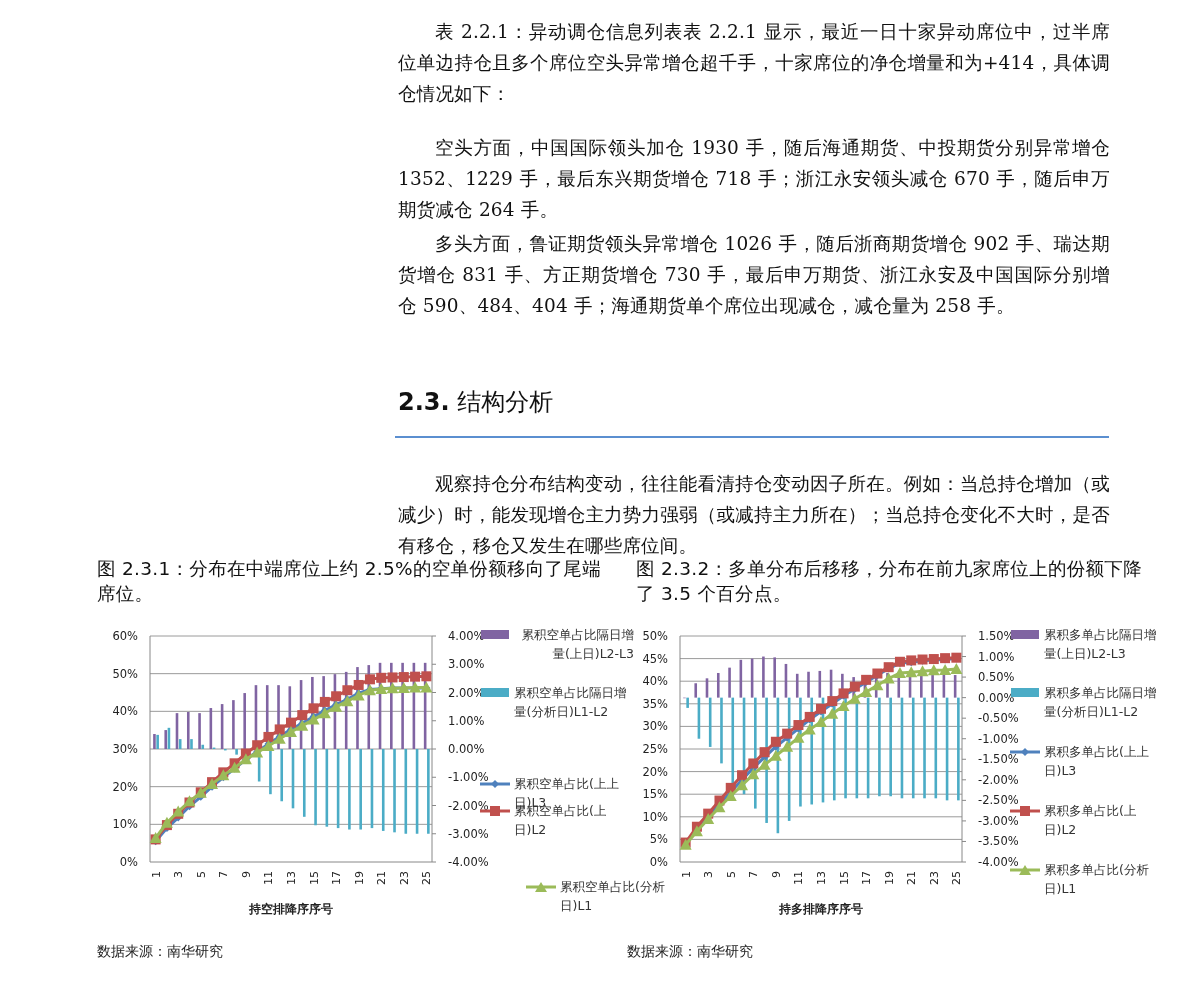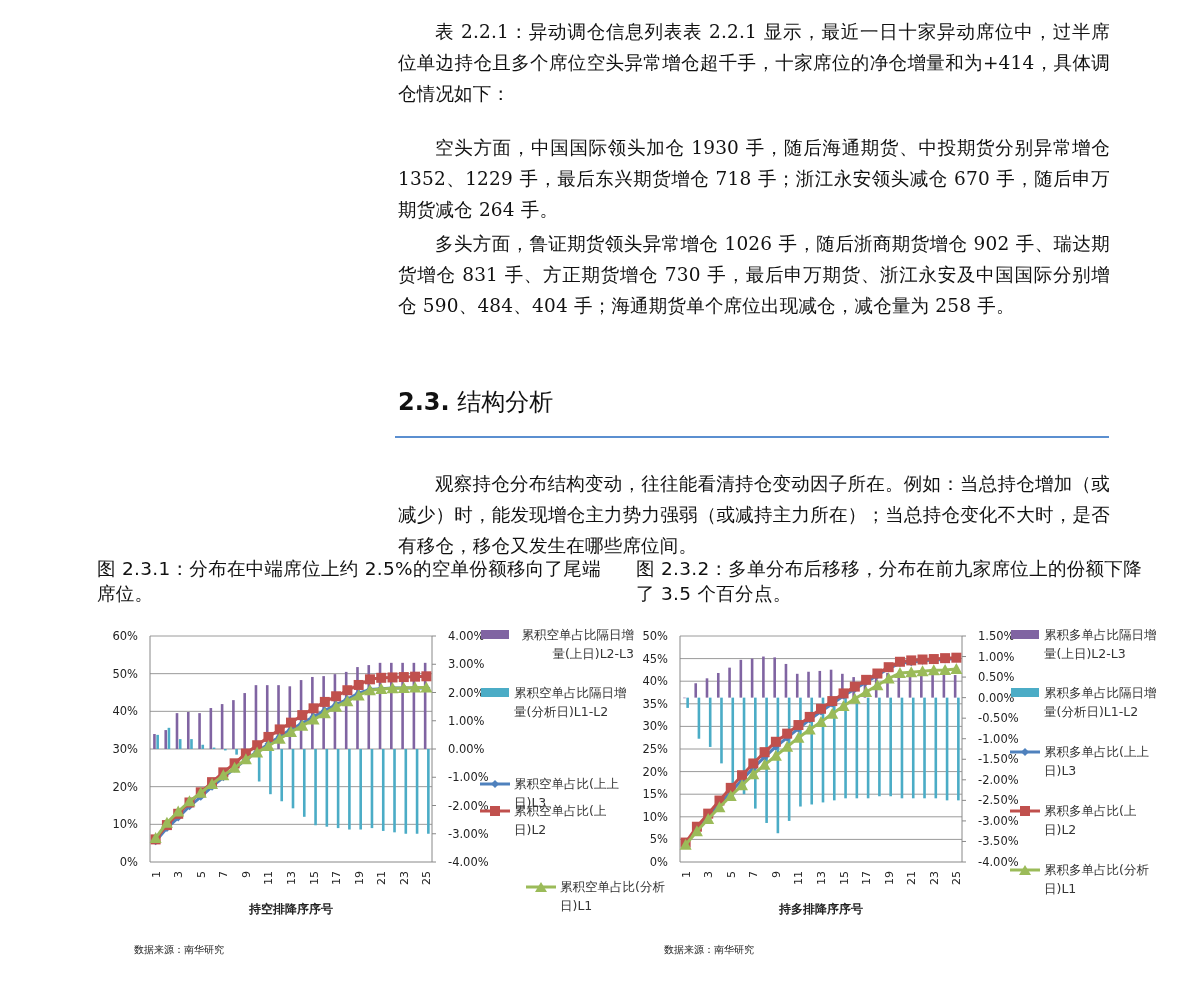--- a/index.html
+++ b/index.html
@@ -6,22 +6,22 @@
   body { width: 1191px; height: 981px; position: relative; overflow: hidden;
          font-family: "DejaVu Serif", "Liberation Serif", serif; color: #111; }
   .para { position: absolute; left: 398px; width: 712px; font-size: 18.5px; line-height: 31px;
           text-indent: 2em; text-align: justify; letter-spacing: 0.2px; }
   .heading { position: absolute; left: 398px; top: 386px; font-size: 24px;
              font-family: "DejaVu Sans", "Liberation Sans", sans-serif; }
   .heading .num { font-weight: bold; }
   .rule { position: absolute; left: 395px; top: 436px; width: 714px; height: 2px; background: #5b8fd0; }
   .caption { position: absolute; top: 556px; width: 515px; font-size: 18.5px; line-height: 25px;
              font-family: "DejaVu Sans", "Liberation Sans", sans-serif; letter-spacing: 0.3px; }
-  .source { position: absolute; top: 943px; font-size: 10px;
-            font-family: "DejaVu Sans", "Liberation Sans", sans-serif; color: #222; margin-left: 37px; }
+  .source { position: absolute; top: 943px; font-size: 14px;
+            font-family: "DejaVu Sans", "Liberation Sans", sans-serif; color: #222; }
   .chart { position: absolute; top: 622px; width: 540px; height: 300px; }
   .chart svg { display: block; }
   .legend { position: absolute; font-size: 12.5px; line-height: 18.5px;
             font-family: "DejaVu Sans", "Liberation Sans", sans-serif; color: #333; }
   .legend-item { position: absolute; left: 0; width: 120px; }
   .legend-swatch { position: absolute; left: -34px; }
   .legend-text { display: block; white-space: normal; }
 </style>
 </head>
 <body>

